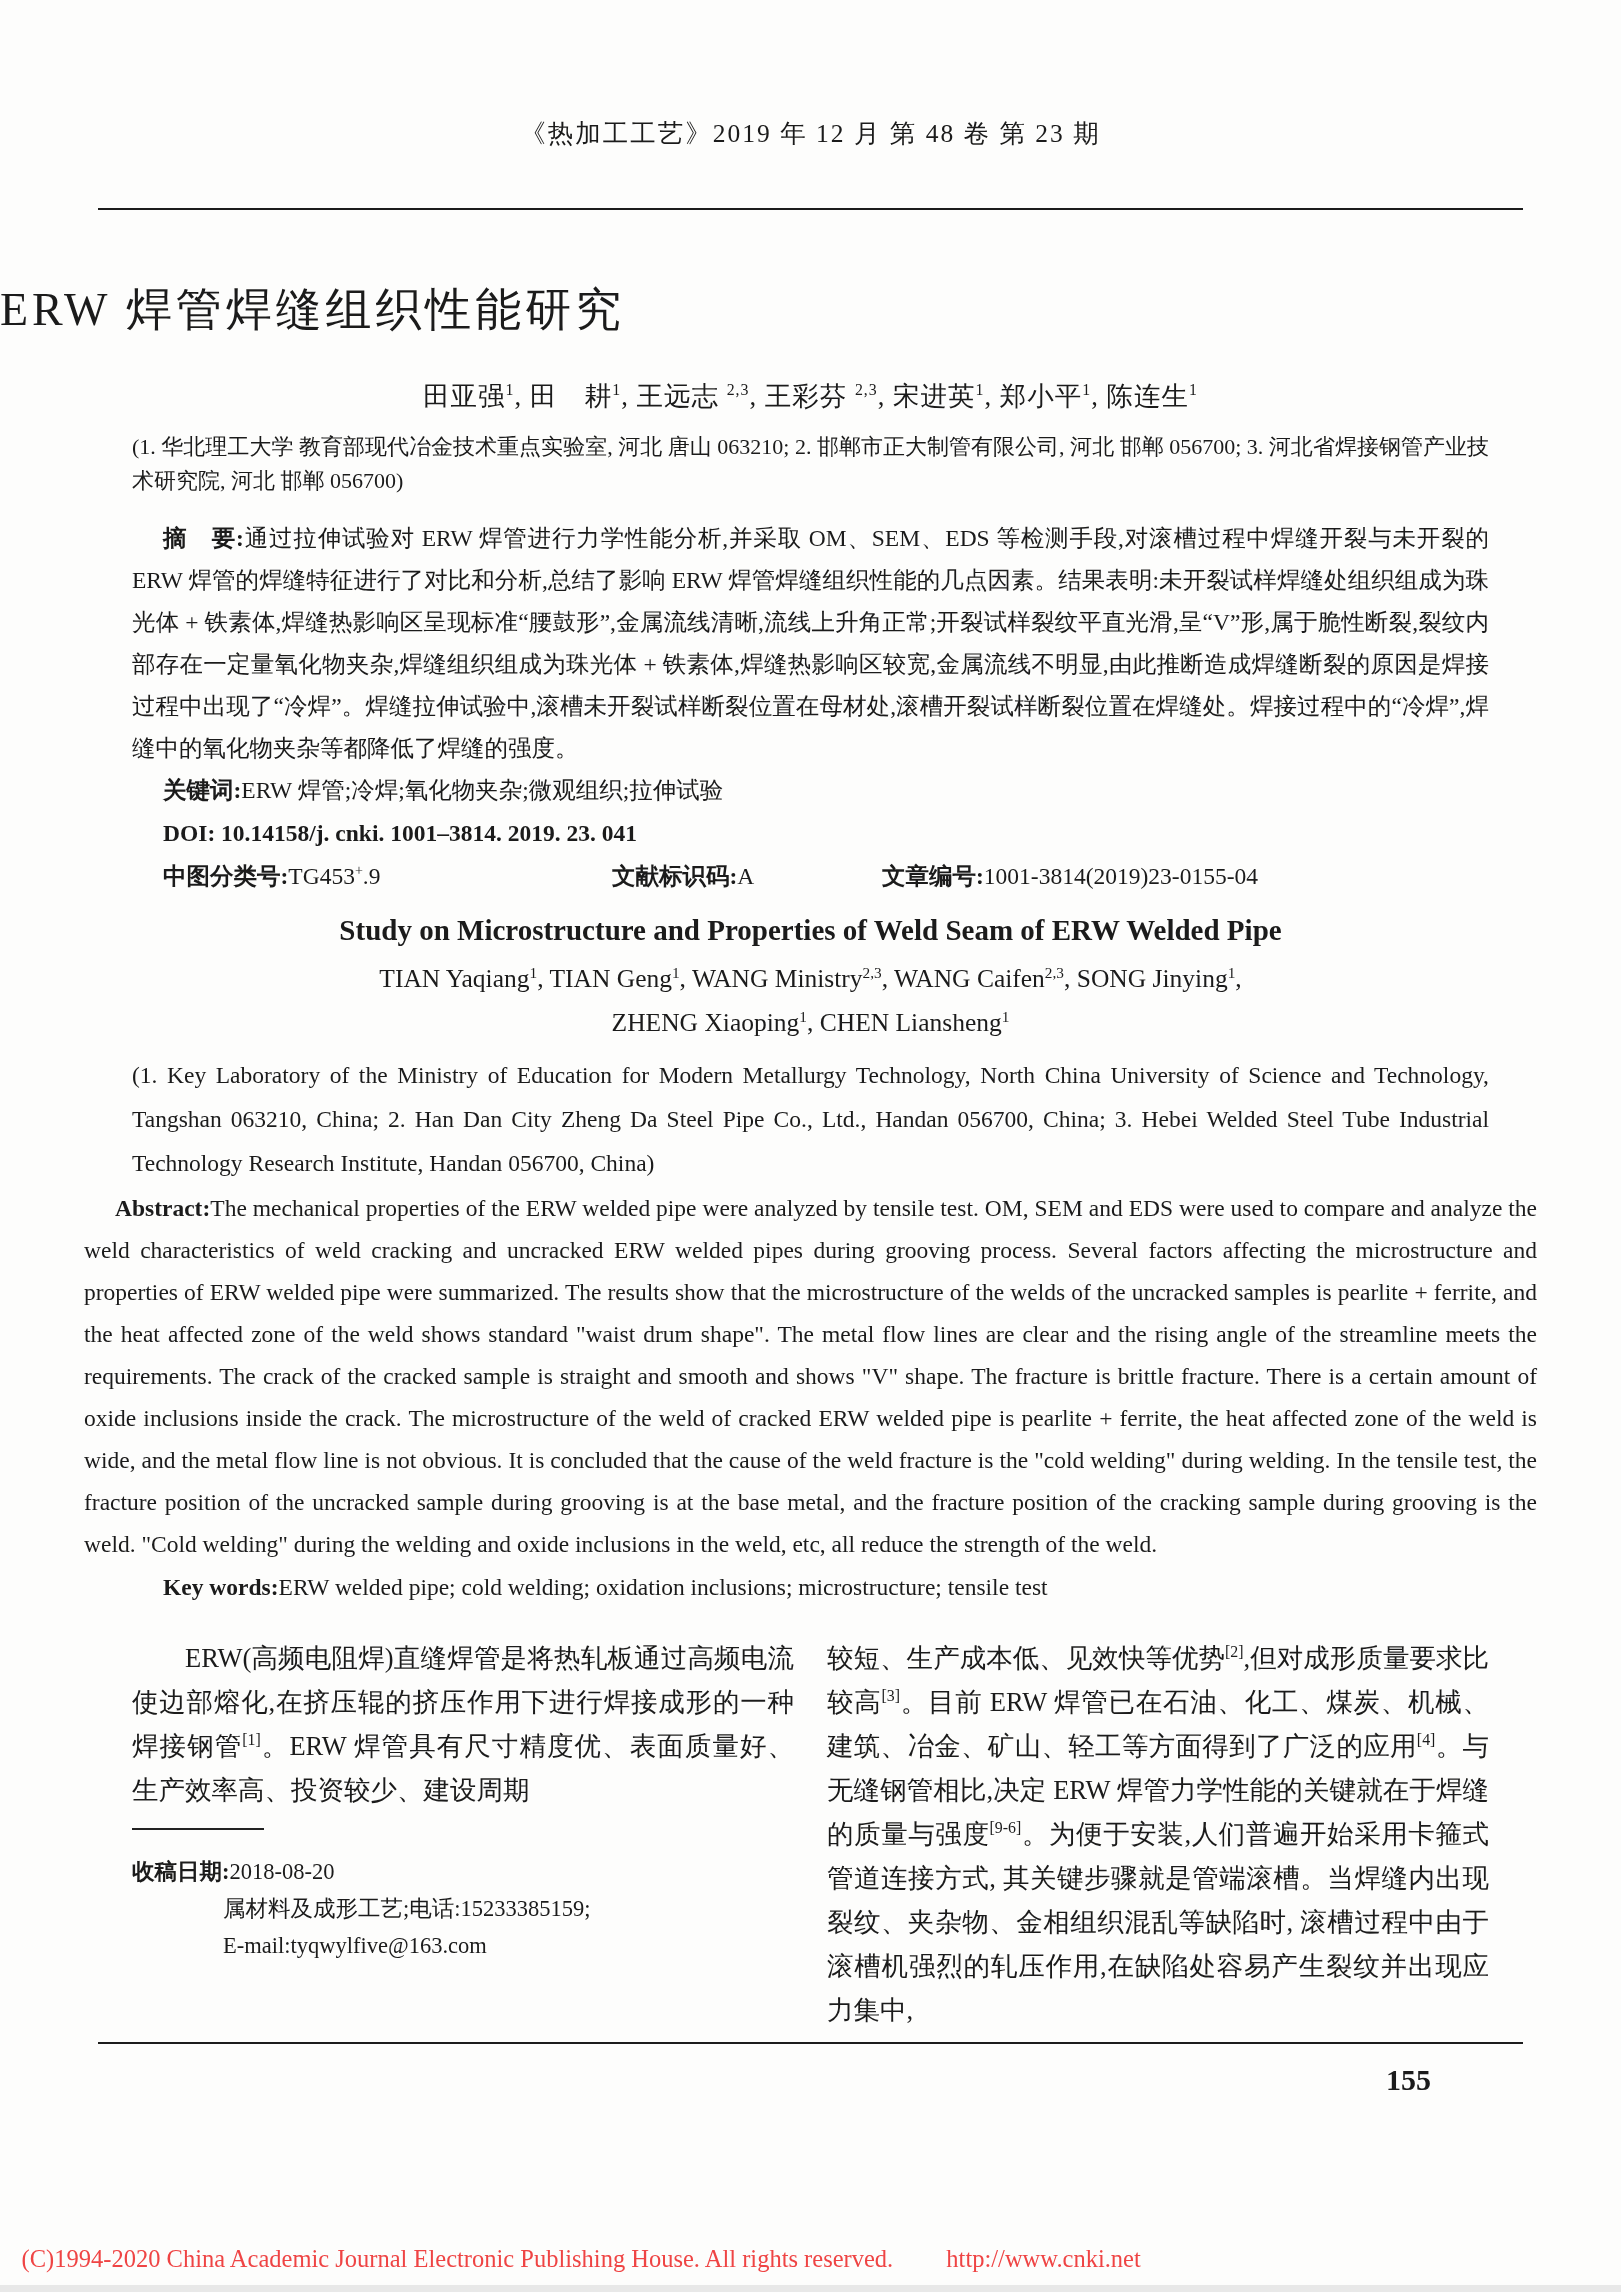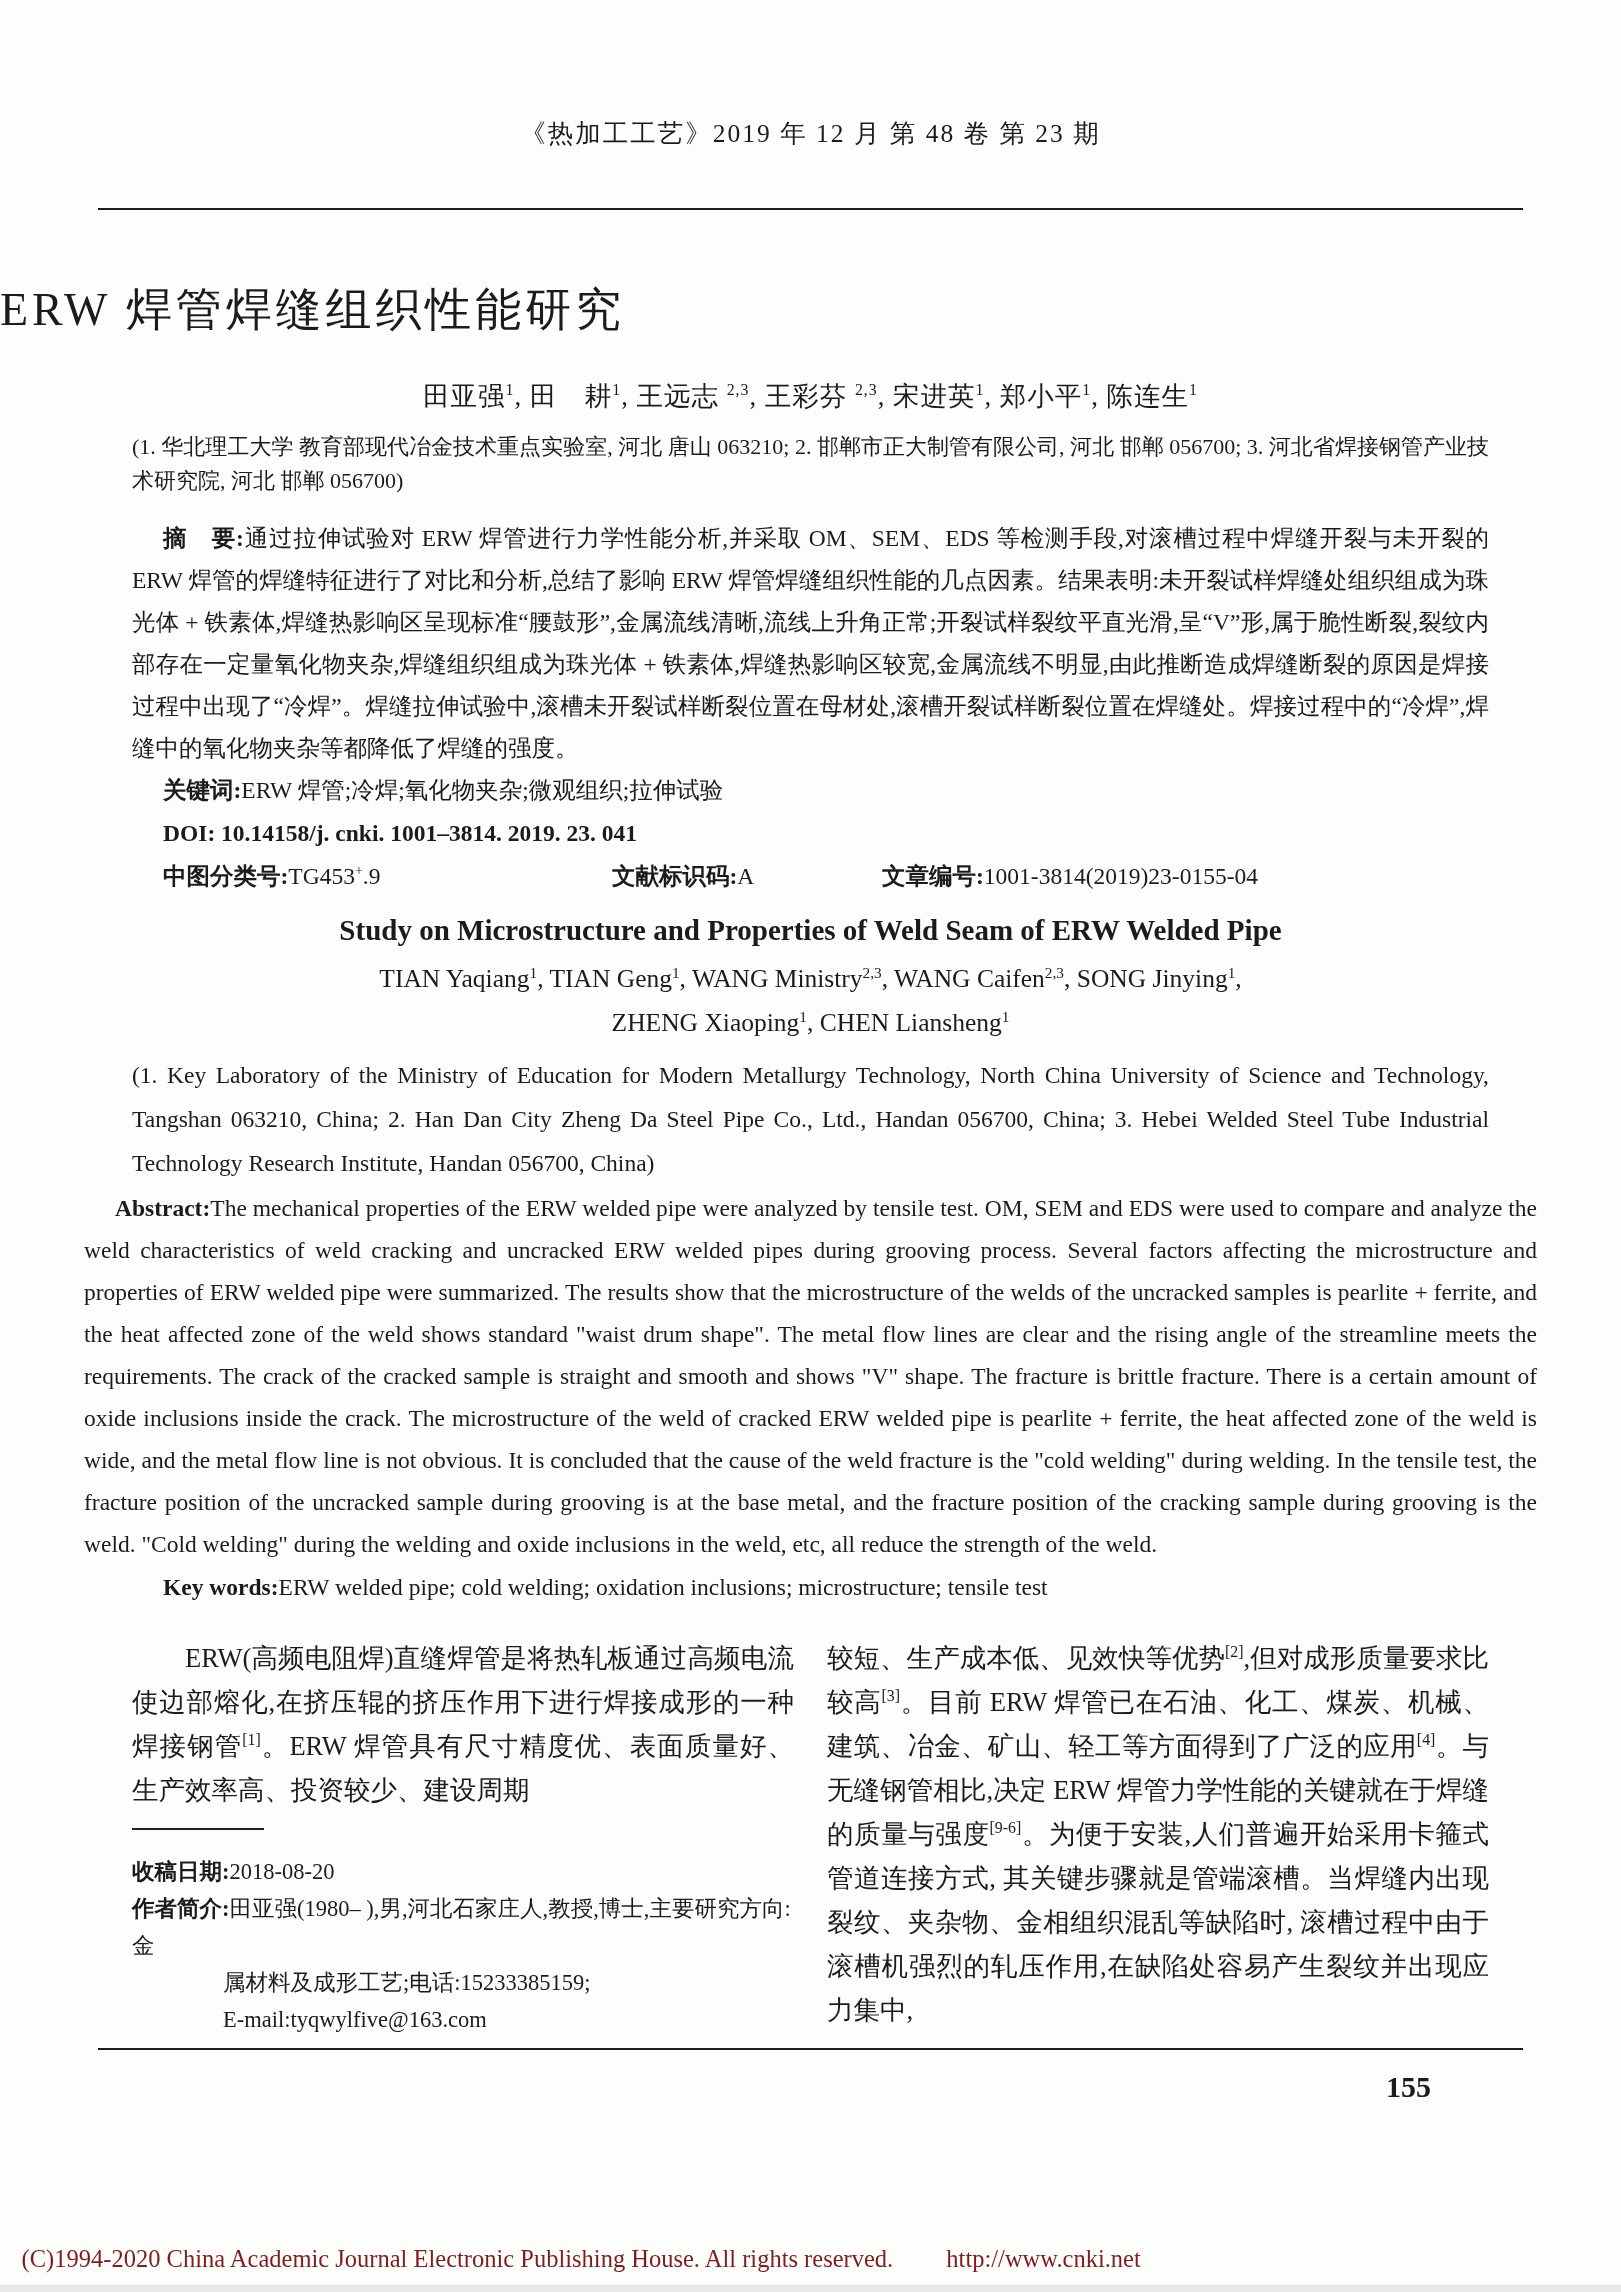--- a/index.html
+++ b/index.html
@@ -39,21 +39,21 @@
 
   .footnote { margin-top:15.7px; }
   .fn-rule { width:132px; border-top:2px solid #222; }
   .fn-line { font-size:22.5px; line-height:37px; text-align:left; }
   .fn-received { margin-top:23.5px; }
   .fn-indent { padding-left:91px; }
 
   .rule-bottom { margin:9.8px 98px 0; border-top:2.9px solid #1c1c1c; }
   .page-number { margin:19.6px 190px 0 0; text-align:right; font-size:30px; font-weight:700; }
 
-  .footer { position:absolute; left:21.6px; bottom:11.8px; font-size:24.5px; color:#7f1d1d; white-space:nowrap; }
+  .footer { position:absolute; left:21.6px; bottom:11.8px; font-size:24.5px; color:#ef4444; white-space:nowrap; }
   .footer .url { margin-left:47px; }
 </style>
 </head>
 <body>
 
 <div class="page">
 
   <div class="header-line">《热加工工艺》2019 年 12 月 第 48 卷 第 23 期</div>
   <div class="rule-top"></div>
 
@@ -80,21 +80,20 @@
 
   <div class="abstract-en"><b>Abstract:</b><span>The mechanical properties of the ERW welded pipe were analyzed by tensile test. OM, SEM and EDS were used to compare and analyze the weld characteristics of weld cracking and uncracked ERW welded pipes during grooving process. Several factors affecting the microstructure and properties of ERW welded pipe were summarized. The results show that the microstructure of the welds of the uncracked samples is pearlite + ferrite, and the heat affected zone of the weld shows standard "waist drum shape". The metal flow lines are clear and the rising angle of the streamline meets the requirements. The crack of the cracked sample is straight and smooth and shows "V" shape. The fracture is brittle fracture. There is a certain amount of oxide inclusions inside the crack. The microstructure of the weld of cracked ERW welded pipe is pearlite + ferrite, the heat affected zone of the weld is wide, and the metal flow line is not obvious. It is concluded that the cause of the weld fracture is the "cold welding" during welding. In the tensile test, the fracture position of the uncracked sample during grooving is at the base metal, and the fracture position of the cracking sample during grooving is the weld. "Cold welding" during the welding and oxide inclusions in the weld, etc, all reduce the strength of the weld.</span></div>
   <div class="kw-en"><b>Key words:</b><span>ERW welded pipe; cold welding; oxidation inclusions; microstructure; tensile test</span></div>
 
   <div class="columns">
     <div class="col">
       <p class="indent-first"><span>ERW(高频电阻焊)直缝焊管是将热轧板通过高频电流使边部熔化,在挤压辊的挤压作用下进行焊接成形的一种焊接钢管</span><sup>[1]</sup><span>。ERW 焊管具有尺寸精度优、表面质量好、生产效率高、投资较少、建设周期</span></p>
       <div class="footnote">
         <div class="fn-rule"></div>
         <div class="fn-line fn-received"><b>收稿日期:</b><span>2018-08-20</span></div>
-        <div class="fn-line"><b>作者简介:</b><span>田亚强(1980– ),男,河北石家庄人,教授,博士,主要研究方向:金</span></div>
         <div class="fn-line fn-indent"><span>属材料及成形工艺;电话:15233385159;</span></div>
         <div class="fn-line fn-indent"><span>E-mail:tyqwylfive@163.com</span></div>
       </div>
     </div>
     <div class="col">
       <p><span>较短、生产成本低、见效快等优势</span><sup>[2]</sup><span>,但对成形质量要求比较高</span><sup>[3]</sup><span>。目前 ERW 焊管已在石油、化工、煤炭、机械、建筑、冶金、矿山、轻工等方面得到了广泛的应用</span><sup>[4]</sup><span>。与无缝钢管相比,决定 ERW 焊管力学性能的关键就在于焊缝的质量与强度</span><sup>[9-6]</sup><span>。为便于安装,人们普遍开始采用卡箍式管道连接方式, 其关键步骤就是管端滚槽。当焊缝内出现裂纹、夹杂物、金相组织混乱等缺陷时, 滚槽过程中由于滚槽机强烈的轧压作用,在缺陷处容易产生裂纹并出现应力集中,</span></p>
     </div>
   </div>
 
   <div class="rule-bottom"></div>

